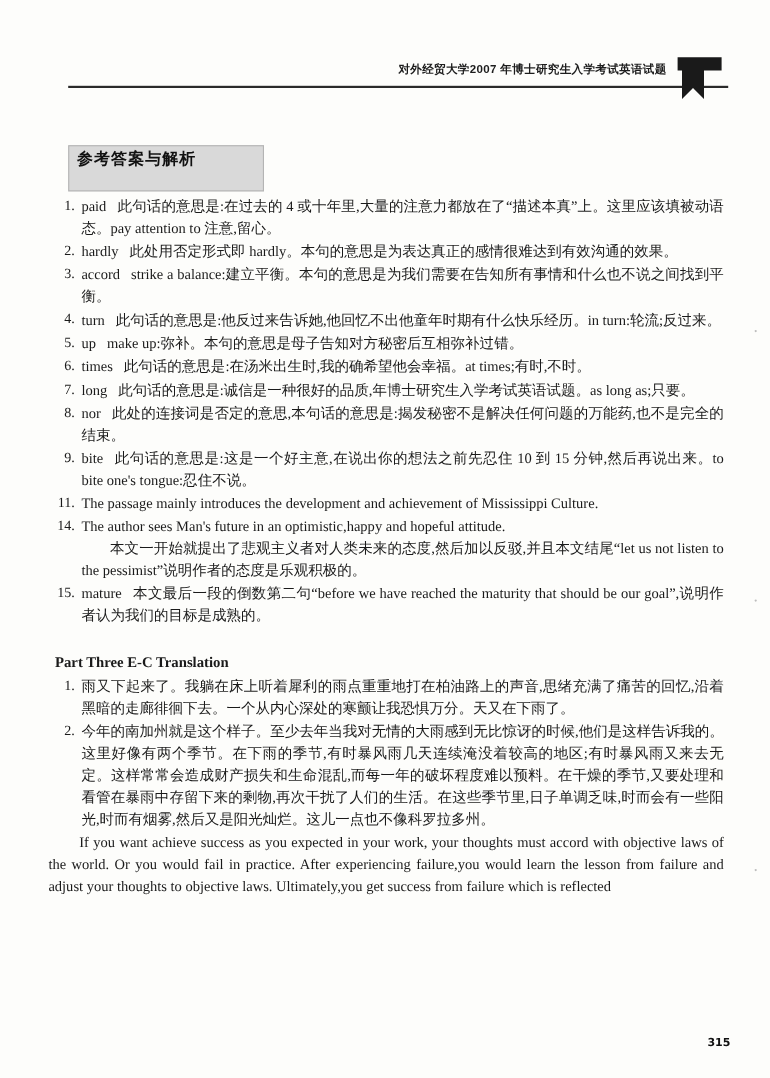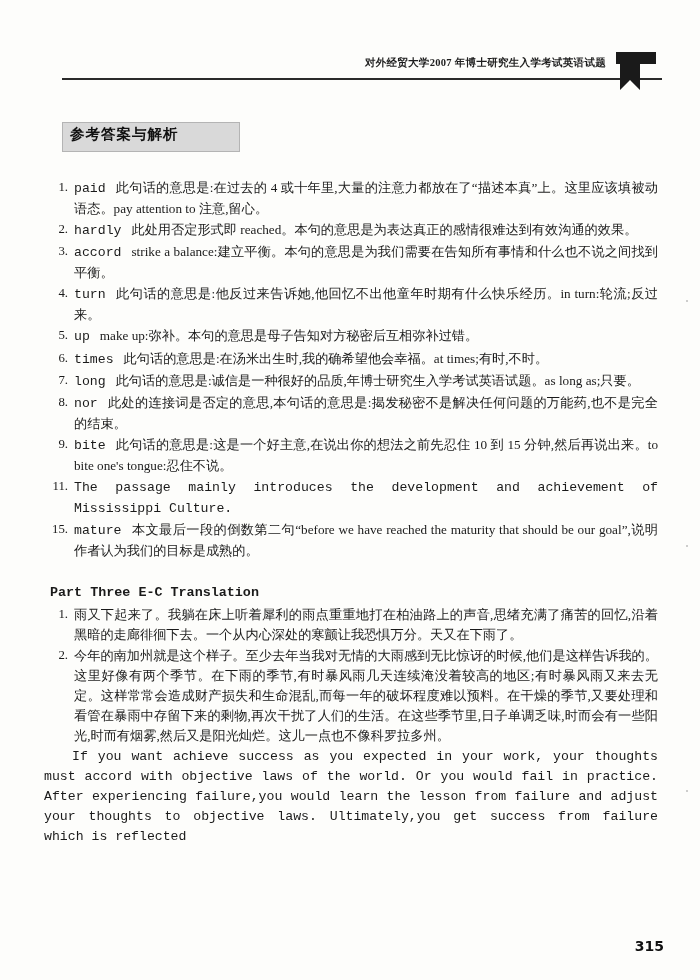--- a/index.html
+++ b/index.html
@@ -32,41 +32,41 @@
     position: absolute;
     left: 0;
     right: 0;
     top: 22px;
     border-top: 2px solid #2a2a2a;
   }
   .header-title {
     position: absolute;
     right: 56px;
     top: 0px;
-    font-family: Liberation Serif, serif;
+    font-family: Liberation Sans, sans-serif;
     font-size: 10.5px;
     font-weight: bold;
     letter-spacing: 0.3px;
     color: #1d1d1d;
     white-space: nowrap;
   }
   .header-mark {
     position: absolute;
     right: 4px;
     top: -6px;
     width: 44px;
     height: 42px;
   }
   
   .banner {
     position: absolute;
-    top: 122px;
+    top: 132px;
     left: 62px;
     width: 178px;
-    height: 30px;
+    height: 42px;
   }
   .banner-bg {
     position: absolute;
     inset: 0;
     background: #d9d9d9;
     border: 1px solid #b4b4b4;
   }
   .banner-text {
     position: absolute;
     left: 8px;
@@ -112,29 +112,29 @@
     margin-top: 22px;
     margin-bottom: 1px;
     font-size: 13.4px;
     padding-left: 6px;
   }
   .para-indent {
     text-indent: 28px;
     display: block;
   }
   .eng {
-    font-family: Liberation Mono, monospace;
+    font-family: Liberation Serif, serif;
   }
   .pagenum {
     position: absolute;
     right: 36px;
     bottom: 26px;
     font-family: "DejaVu Sans", sans-serif;
     font-weight: bold;
-    font-size: 14px;
+    font-size: 10px;
     color: #111;
   }
   .edge-mark {
     position: absolute;
     right: 12px;
     width: 2px;
     height: 2px;
     background: #bdbdbd;
     border-radius: 50%;
   }
@@ -162,21 +162,21 @@
     <div class="num-item">
       <div class="num">1.</div>
       <div class="num-body">
         <span class="ans-head eng">paid</span><span>此句话的意思是:在过去的 4 或十年里,大量的注意力都放在了“描述本真”上。这里应该填被动语态。pay attention to 注意,留心。</span>
       </div>
     </div>
 
     <div class="num-item">
       <div class="num">2.</div>
       <div class="num-body">
-        <span class="ans-head eng">hardly</span><span>此处用否定形式即 reached。本句的意思是为表达真正的感情很难达到有效沟通的效果。</span>
+        <span class="ans-head eng">hardly</span><span>此处用否定形式即 hardly。本句的意思是为表达真正的感情很难达到有效沟通的效果。</span>
       </div>
     </div>
 
     <div class="num-item">
       <div class="num">3.</div>
       <div class="num-body">
         <span class="ans-head eng">accord</span><span>strike a balance:建立平衡。本句的意思是为我们需要在告知所有事情和什么也不说之间找到平衡。</span>
       </div>
     </div>
 
@@ -225,20 +225,27 @@
 
     <div class="num-item">
       <div class="num">11.</div>
       <div class="num-body">
         <span class="eng">The passage mainly introduces the development and achievement of Mississippi Culture.</span>
       </div>
     </div>
 
 
 
+    <div class="num-item">
+      <div class="num">14.</div>
+      <div class="num-body">
+        <span class="eng">The author sees Man's future in an optimistic,happy and hopeful attitude.</span>
+        <span class="indent">本文一开始就提出了悲观主义者对人类未来的态度,然后加以反驳,并且本文结尾“let us not listen to the pessimist”说明作者的态度是乐观积极的。</span>
+      </div>
+    </div>
 
     <div class="num-item">
       <div class="num">15.</div>
       <div class="num-body">
         <span class="ans-head eng">mature</span><span>本文最后一段的倒数第二句“before we have reached the maturity that should be our goal”,说明作者认为我们的目标是成熟的。</span>
       </div>
     </div>
 
     <div class="sec-title eng">Part Three E-C Translation</div>
 

